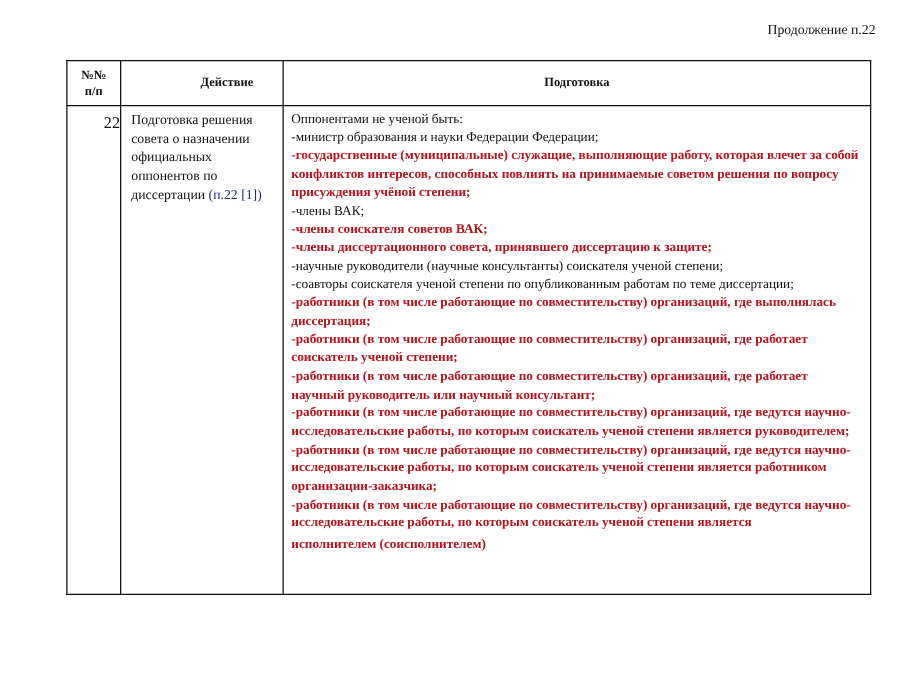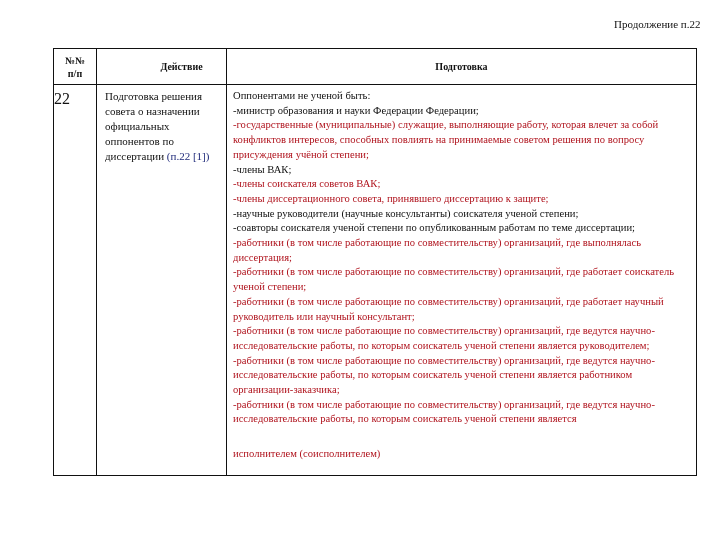--- a/index.html
+++ b/index.html
@@ -5,28 +5,28 @@
   html, body { margin:0; padding:0; background:#ffffff; }
   body { width:720px; height:540px; position:relative; overflow:hidden;
          font-family:"Liberation Serif", "DejaVu Serif", serif; color:#111; }
   .continuation { position:absolute; top:18px; left:614px; font-size:11px; color:#111; }
   table.doc { position:absolute; top:48px; left:53px; width:643px;
               border-collapse:collapse; table-layout:fixed; }
   table.doc td, table.doc th { border:1.5px solid #111; vertical-align:top; padding:0; }
   th { font-weight:bold; font-size:10px; height:35px; vertical-align:middle !important; text-align:center; }
   th.num { line-height:13px; }
   th.act { text-align:center; padding-left:40px !important; }
-  td.num { text-align:left; font-size:16px; padding-top:5px !important; }
+  td.num { text-align:right; font-size:13px; padding-top:5px !important; }
   td.act { font-size:11px; line-height:15px; padding:4px 5px 0 8px !important;margin-left:24px; }
   td.note { font-size:10.6px; line-height:14.7px; padding:4px 6px 6px 6px !important; height:380px; }
   .ref { color:#1f2a7a; }
   .line { display:block; }
   .black { color:#111; }
-  .red { color:#b0141e; }
-  .last { margin-top:20px; }
+  .red { color:#b0141e;font-weight:bold; }
+  .last { margin-top:2px; }
 </style>
 </head>
 <body>
 
 <div class="continuation">Продолжение п.22</div>
 
 <table class="doc">
   <colgroup>
     <col style="width:43px">
     <col style="width:130px">

